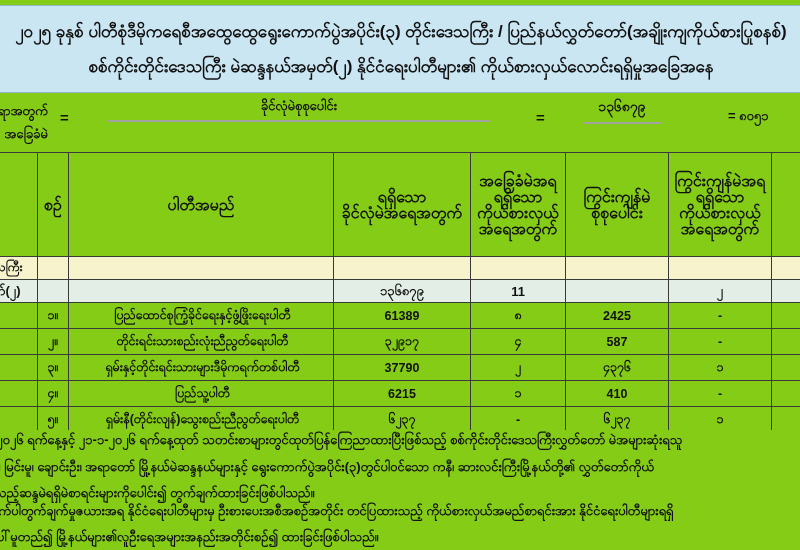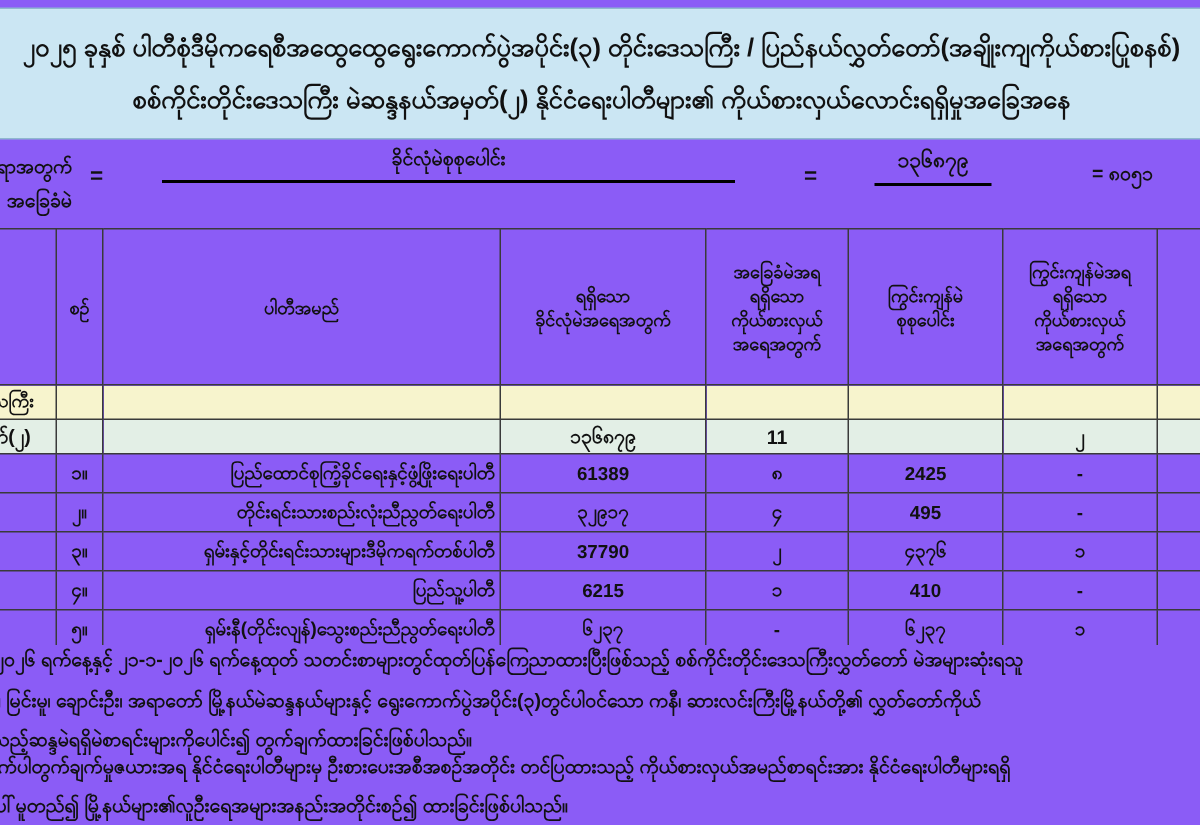--- a/index.html
+++ b/index.html
@@ -1,59 +1,59 @@
 <!DOCTYPE html>
 <html><head>
 <meta charset="utf-8">
 <style>
   html,body{margin:0;padding:0;}
   .page{
     position:relative; width:800px; height:550px; overflow:hidden;
-    background:#8b5cf6; color:#111;
+    background:#84cc16; color:#111;
     font-family:"Liberation Sans", sans-serif; font-weight:600;
   }
   
   .banner{
     position:absolute; left:-22px; top:5px; width:844px; height:86px;
     background:#cbe6f3; border:1px solid #8fb8cf; border-radius:10px;
     display:flex; flex-direction:column; justify-content:center;
     text-align:center; font-weight:bold; font-size:17px; line-height:35px;
     white-space:nowrap; overflow:hidden;
   }
   
   .f-label{
     position:absolute; left:-150px; top:99px; width:198px;
     text-align:right; font-size:13px; line-height:23px; white-space:nowrap;
   }
   .f-eq1{position:absolute; left:60px; top:109px; font-size:15px; font-weight:bold;}
   .f-eq2{position:absolute; left:536px; top:109px; font-size:15px; font-weight:bold;}
   .frac{position:absolute; text-align:center;}
   .frac1{left:108px; top:97px; width:382px;}
   .frac2{left:583px; top:97px; width:78px; font-weight:bold;}
-  .frac .num{border-bottom:2px solid #000000; padding:0 8px 4px 8px; font-size:13px;}
+  .frac .num{border-bottom:2px solid #a3a3a3; padding:0 8px 4px 8px; font-size:13px;}
   .frac .den{padding-top:3px; font-size:13px;}
   .frac2 .num,.frac2 .den{font-size:14px;}
   .f-result{position:absolute; left:712px; top:107px; font-size:13px; font-weight:bold; white-space:nowrap;margin-left:16px;}
   
   .table-clip{position:absolute; left:0; top:152px; width:800px; height:278px; overflow:hidden;}
   table{
     position:absolute; left:-90px; top:0; width:1006px;
     border-collapse:collapse; table-layout:fixed;
   }
   th,td{border:1px solid #3a3a3a; padding:0 3px; overflow:hidden;}
   thead th{
-    height:103px; font-size:12px; font-weight:600; text-align:center;
+    height:103px; font-size:16px; font-weight:600; text-align:center;
     vertical-align:middle; white-space:pre-line; line-height:16px;
   }
   .row-region td{height:22px; background:#f7f4cd; font-size:12px;}
   .row-const td{height:22px; background:#e3efe6; font-size:13px;}
   .row-data td{height:25px; font-size:12.5px;}
   td.lbl{text-align:center; white-space:nowrap;}
   td.num{text-align:center; white-space:nowrap;}
-  td.party{text-align:right; padding-left:6px; white-space:nowrap;}
+  td.party{text-align:center; padding-left:6px; white-space:nowrap;}
   
   .fn{position:absolute; white-space:nowrap; font-size:13px; font-weight:600;}
   .fn1{left:-8px;  top:431px;}
   .fn2{left:-12px; top:458px;}
   .fn3{left:-6px;  top:484px;}
   .fn4{left:-14px; top:502px;}
   .fn5{left:-10px; top:528px;}
 </style>
 </head>
 <body>
@@ -145,21 +145,21 @@
           <td class="num">2425</td>
           <td class="num">-</td>
           <td class="num"></td>
         </tr>
         <tr class="row-data">
           <td></td>
           <td class="num">၂။</td>
           <td class="party">တိုင်းရင်းသားစည်းလုံးညီညွတ်ရေးပါတီ</td>
           <td class="num">၃၂၉၁၇</td>
           <td class="num">၄</td>
-          <td class="num">495</td>
+          <td class="num">587</td>
           <td class="num">-</td>
           <td class="num"></td>
         </tr>
         <tr class="row-data">
           <td></td>
           <td class="num">၃။</td>
           <td class="party">ရှမ်းနှင့်တိုင်းရင်းသားများဒီမိုကရက်တစ်ပါတီ</td>
           <td class="num">37790</td>
           <td class="num">၂</td>
           <td class="num">၄၃၇၆</td>

